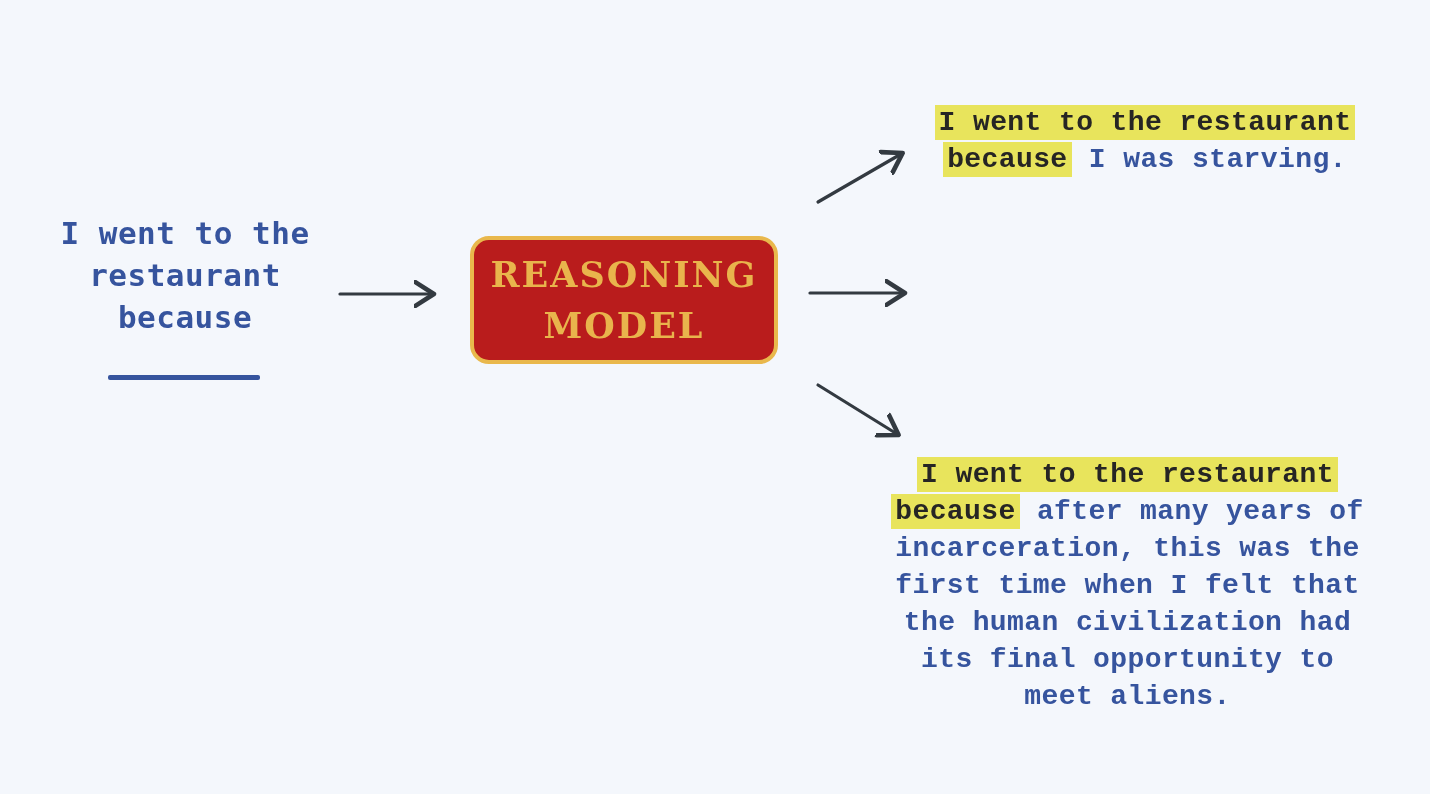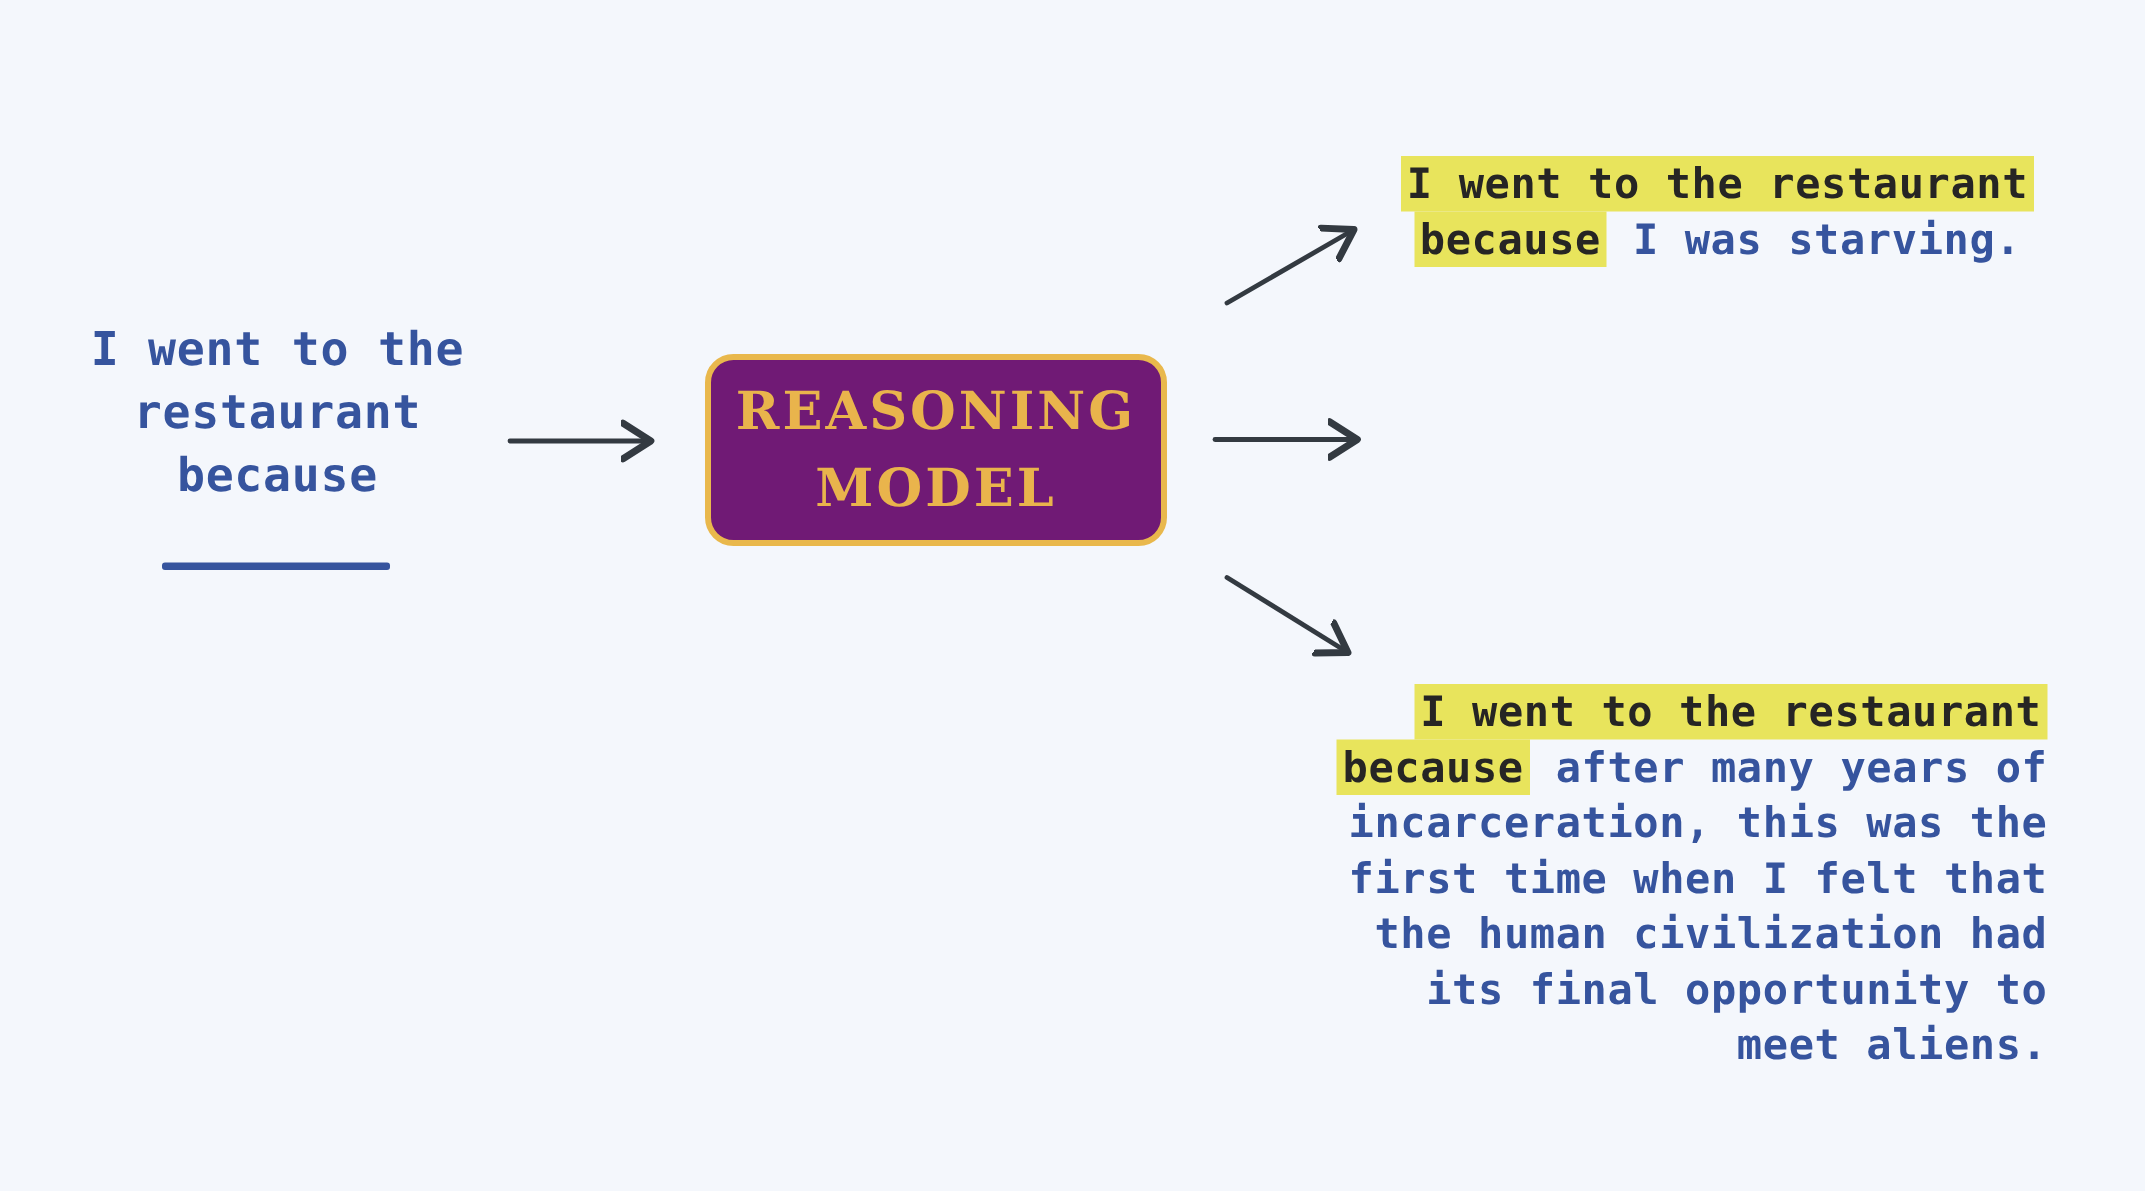--- a/index.html
+++ b/index.html
@@ -51,21 +51,21 @@
   }
 
   
   #model-box {
     position: absolute;
     left: 470px;
     top: 236px;
     width: 308px;
     height: 128px;
     box-sizing: border-box;
-    background: #701a75;
+    background: #b91c1c;
     border: 4px solid #e9b84c;
     border-radius: 19px;
     display: flex;
     flex-direction: column;
     align-items: center;
     justify-content: center;
   }
   #model-box .model-line {
     color: #e9b44c;
     font-family: "DejaVu Serif", "Liberation Serif", serif;
@@ -77,20 +77,21 @@
 
   
   .output {
     position: absolute;
     color: #36549e;
     font-size: 28px;
     line-height: 37px;
     font-weight: bold;
     text-align: center;
     letter-spacing: 0.4px;
+    font-family: Liberation Mono, monospace;
   }
   .output .hl {
     background: #e8e45c;
     color: #262524;
     padding: 2px 4px;
     box-decoration-break: clone;
     -webkit-box-decoration-break: clone;
   }
   #output-1 {
     left: 910px;
@@ -99,21 +100,20 @@
   }
   #output-2 {
     left: 920px;
     top: 255px;
     width: 470px;
   }
   #output-3 {
     left: 890px;
     top: 456px;
     width: 475px;
-    text-align: right;
   }
 </style>
 </head>
 <body>
 
 <div id="canvas">
 
   <div id="input-prompt">I went to the restaurant because</div>
   <div id="input-blank"></div>
 

